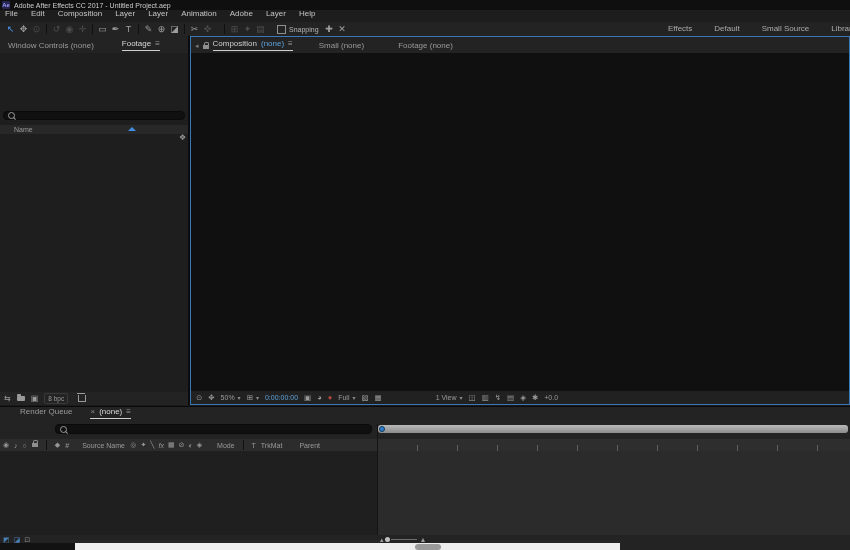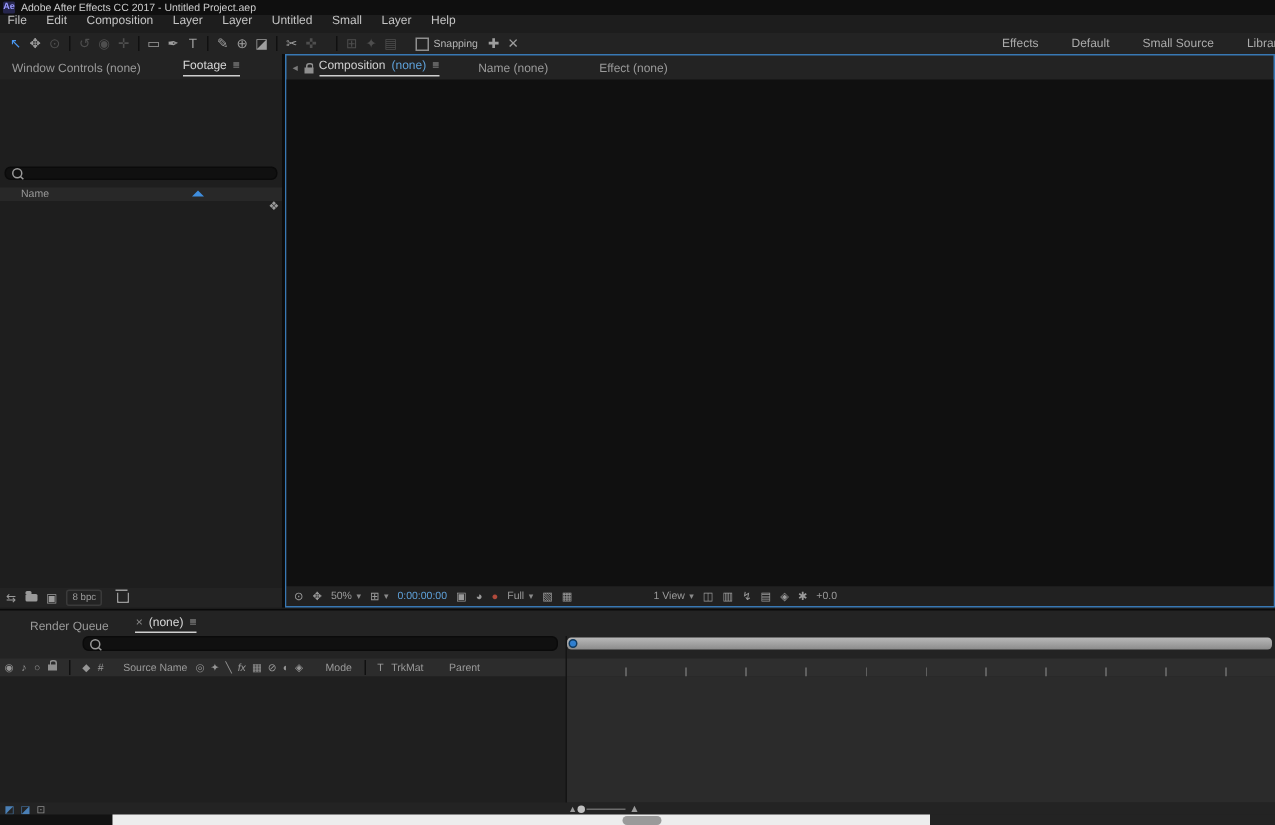--- a/index.html
+++ b/index.html
@@ -53,21 +53,21 @@
   
   #comppanel{left:190px;top:36px;width:660px;height:369px;border:1px solid #3878b4;background:#232323;}
   #cp-tabs{left:191px;top:38px;width:657px;height:15px;display:flex;align-items:center;padding-left:4px;gap:4px;}
   #cp-viewer{left:191px;top:53px;width:658px;height:338px;background:#101010;}
   #cp-bottom{left:191px;top:391px;width:658px;height:13px;background:#212121;display:flex;align-items:center;gap:6px;padding-left:5px;color:#9a9a9a;}
   #cp-bottom .glyph{font-size:7.5px;}
   .caret{font-size:6px;color:#8a8a8a;margin-left:-3px;}
 
   
   #timeline{left:0;top:406px;width:850px;height:144px;background:#232323;border-top:1px solid #0a0a0a;}
-  #tl-tabs{left:0;top:408px;width:380px;height:14px;display:flex;align-items:flex-end;gap:18px;padding-left:20px;}
+  #tl-tabs{left:0;top:408px;width:380px;height:14px;display:flex;align-items:flex-start;gap:18px;padding-left:20px;}
   #tl-search{left:55px;top:424px;width:317px;height:10px;}
   #tl-nav{left:378px;top:425px;width:470px;height:8px;background:linear-gradient(#b9b9b9,#8b8b8b);border-radius:3px;}
   #tl-navdot{left:379px;top:426px;width:6px;height:6px;border-radius:50%;background:#2f7fd0;border:1px solid #0f3a60;}
   #tl-header{left:0;top:439px;width:378px;height:12px;background:#2c2c2c;display:flex;align-items:center;gap:5px;padding:0 58px 0 3px;}
   #tl-header .ic{font-size:7px;color:#969696;}
   #tl-ruler{left:378px;top:439px;width:472px;height:12px;background:#2e2e2e;}
   #tl-ticks{left:378px;top:445px;width:472px;height:6px;
             background:repeating-linear-gradient(90deg,transparent 0 39px,#5f5f5f 39px 40px);}
   #tl-left{left:0;top:451px;width:378px;height:84px;background:#1f1f1f;}
   #tl-right{left:378px;top:451px;width:472px;height:84px;background:#2b2b2b;}
@@ -94,22 +94,22 @@
     <div id="appbadge">Ae</div>
     <div class="t7 lit" style="font-size:7px;color:#cdcdcd;">Adobe After Effects CC 2017 - Untitled Project.aep</div>
   </div>
 
   <div id="menubar" class="abs t8">
     <span>File</span>
     <span>Edit</span>
     <span>Composition</span>
     <span>Layer</span>
     <span>Layer</span>
-    <span>Untitled</span>
-    <span>Small</span>
+    <span>Animation</span>
+    <span>Adobe</span>
     <span>Layer</span>
     <span>Help</span>
   </div>
 
   <div id="toolbar" class="abs">
     <span class="tool active">↖</span>
     <span class="tool">✥</span>
     <span class="tool dimmed">⊙</span>
     <span class="sep"></span>
     <span class="tool dimmed">↺</span>
@@ -172,22 +172,22 @@
 
   <div id="comppanel" class="abs"></div>
   <div id="cp-tabs" class="abs t8">
     <span class="t7 dim">◂</span>
     <span class="i-lock"></span>
     <span class="tab-active">
       <span style="color:#cfcfcf;">Composition</span>
       <span class="blue">(none)</span>
       <span style="color:#9a9a9a;">≡</span>
     </span>
-    <span class="tab-inactive" style="margin-left:22px;">Name (none)</span>
-    <span class="tab-inactive" style="margin-left:30px;">Effect (none)</span>
+    <span class="tab-inactive" style="margin-left:22px;">Small (none)</span>
+    <span class="tab-inactive" style="margin-left:30px;">Footage (none)</span>
   </div>
   <div id="cp-viewer" class="abs"></div>
   <div id="cp-bottom" class="abs t7">
     <span class="glyph">⊙</span>
     <span class="glyph">✥</span>
     <span>50%</span>
     <span class="caret">▾</span>
     <span class="glyph">⊞</span>
     <span class="caret">▾</span>
     <span class="blue">0:00:00:00</span>

